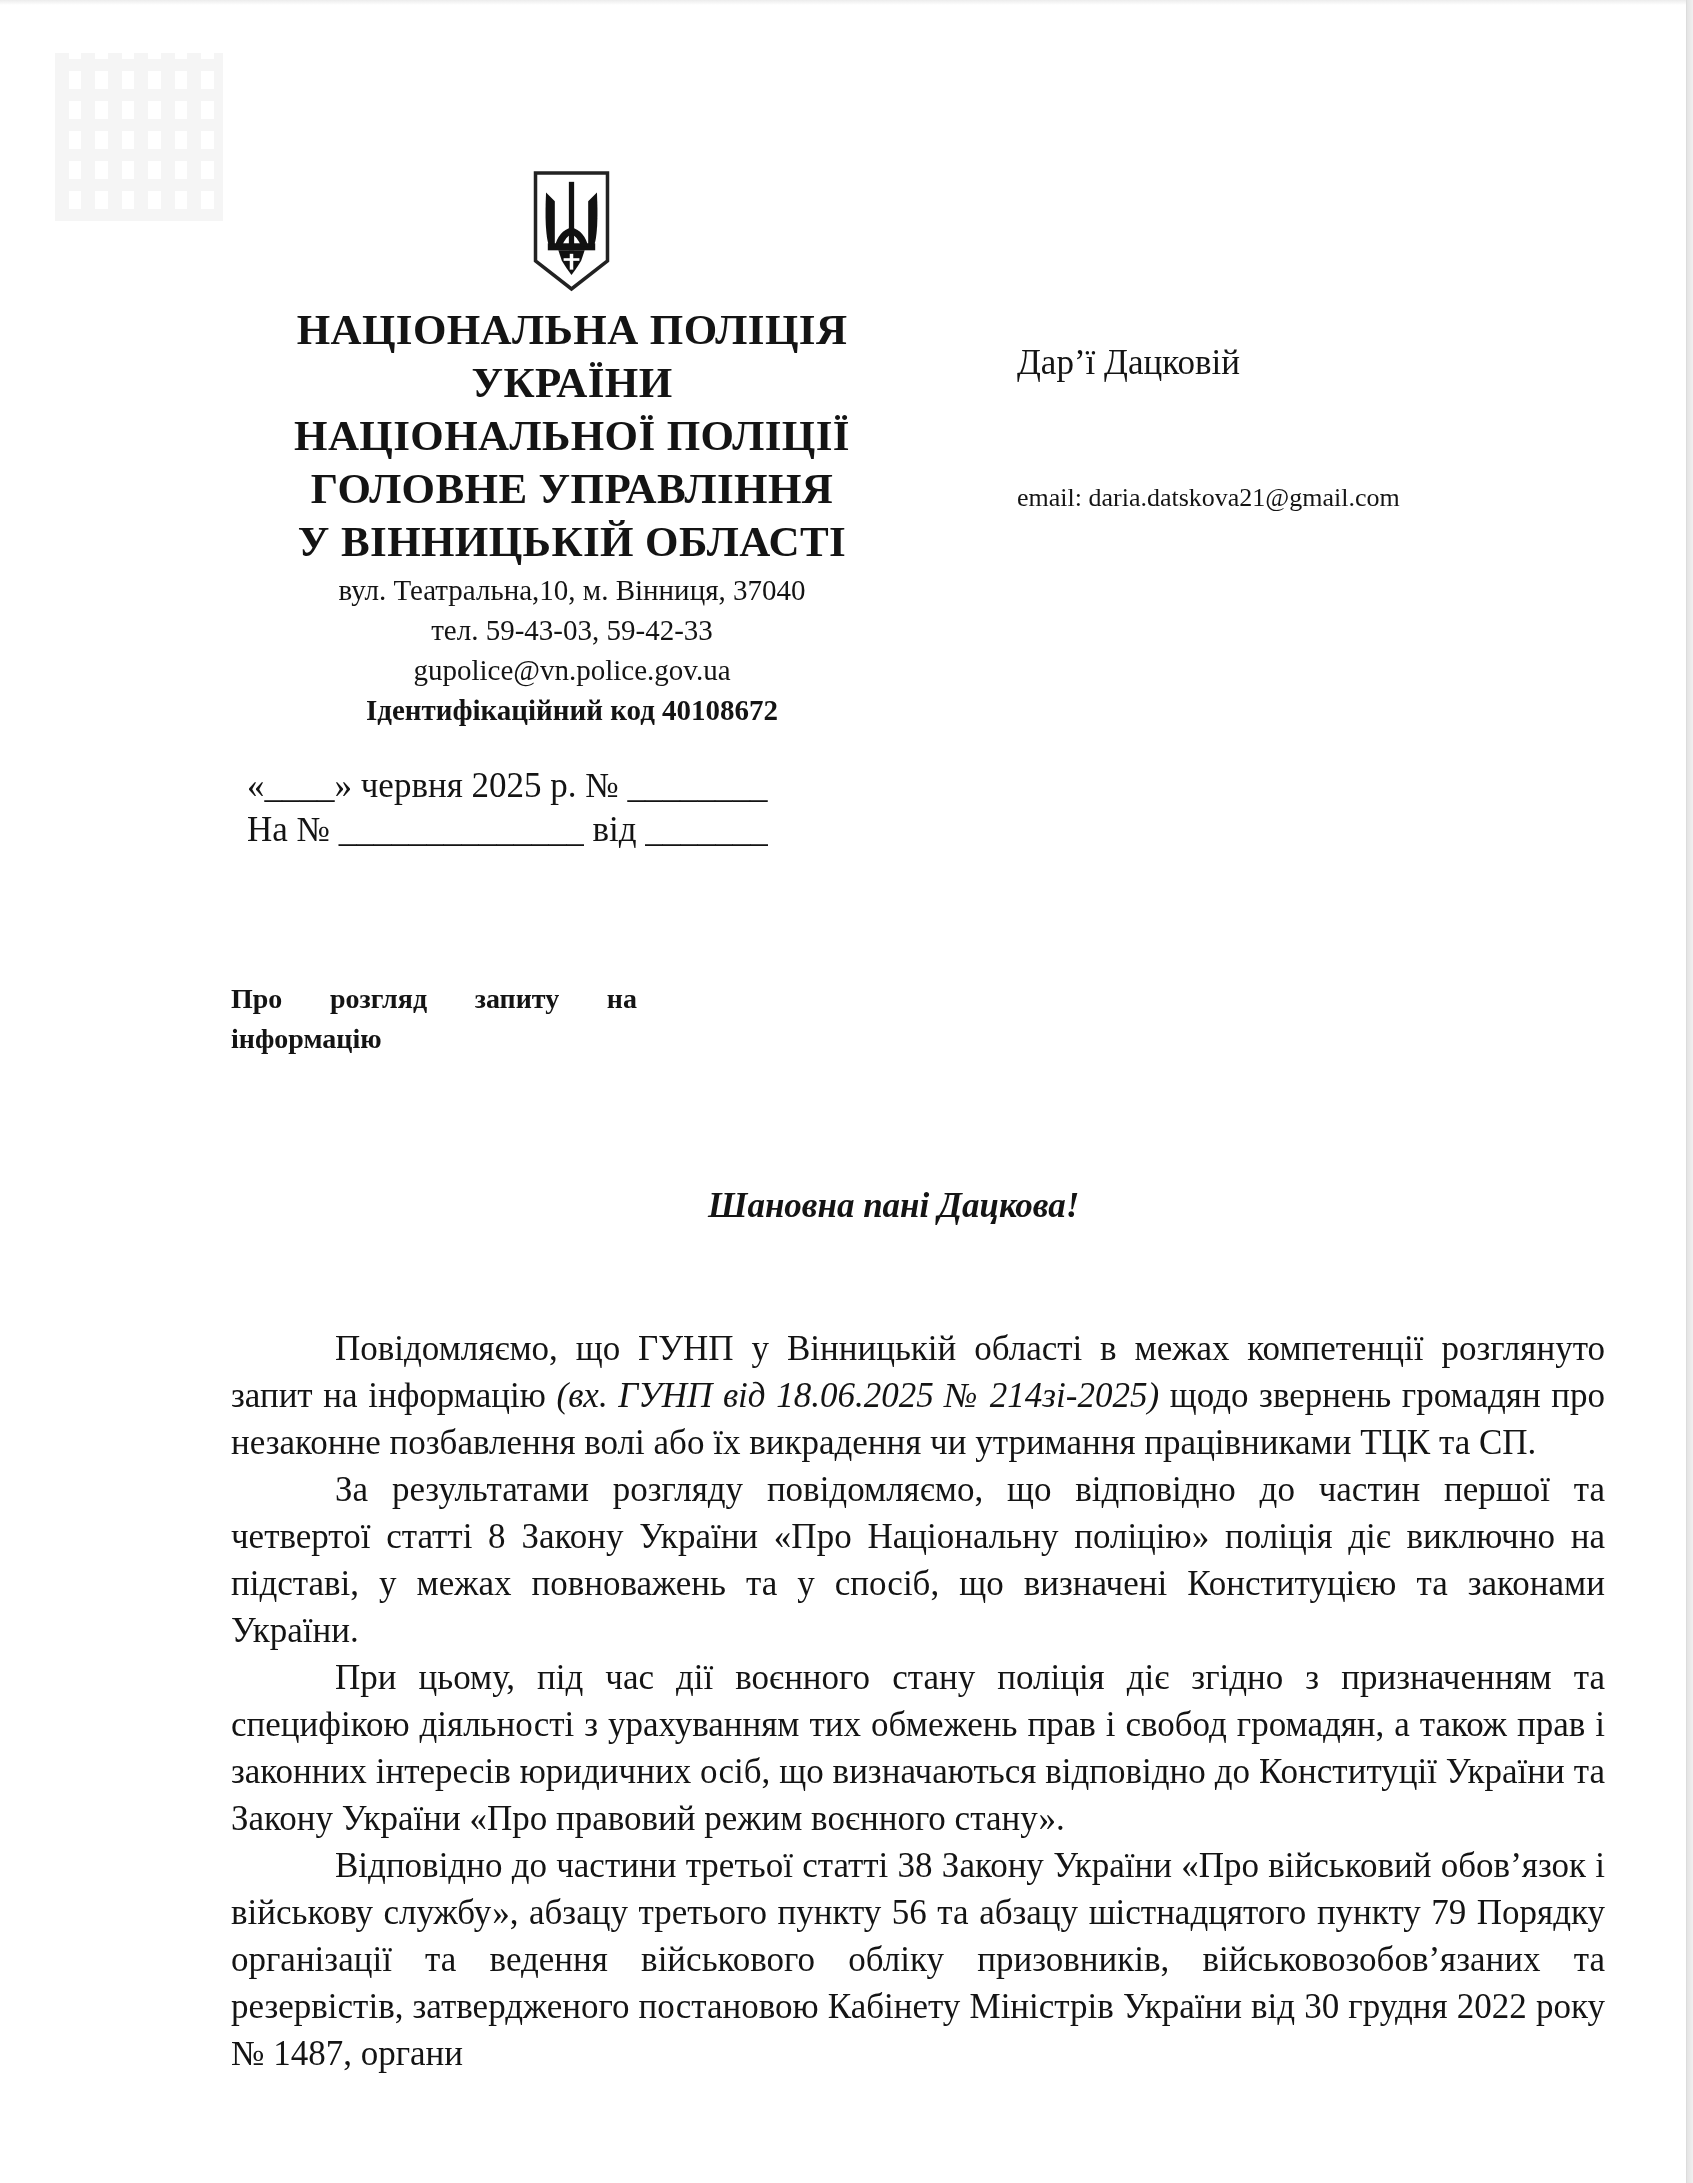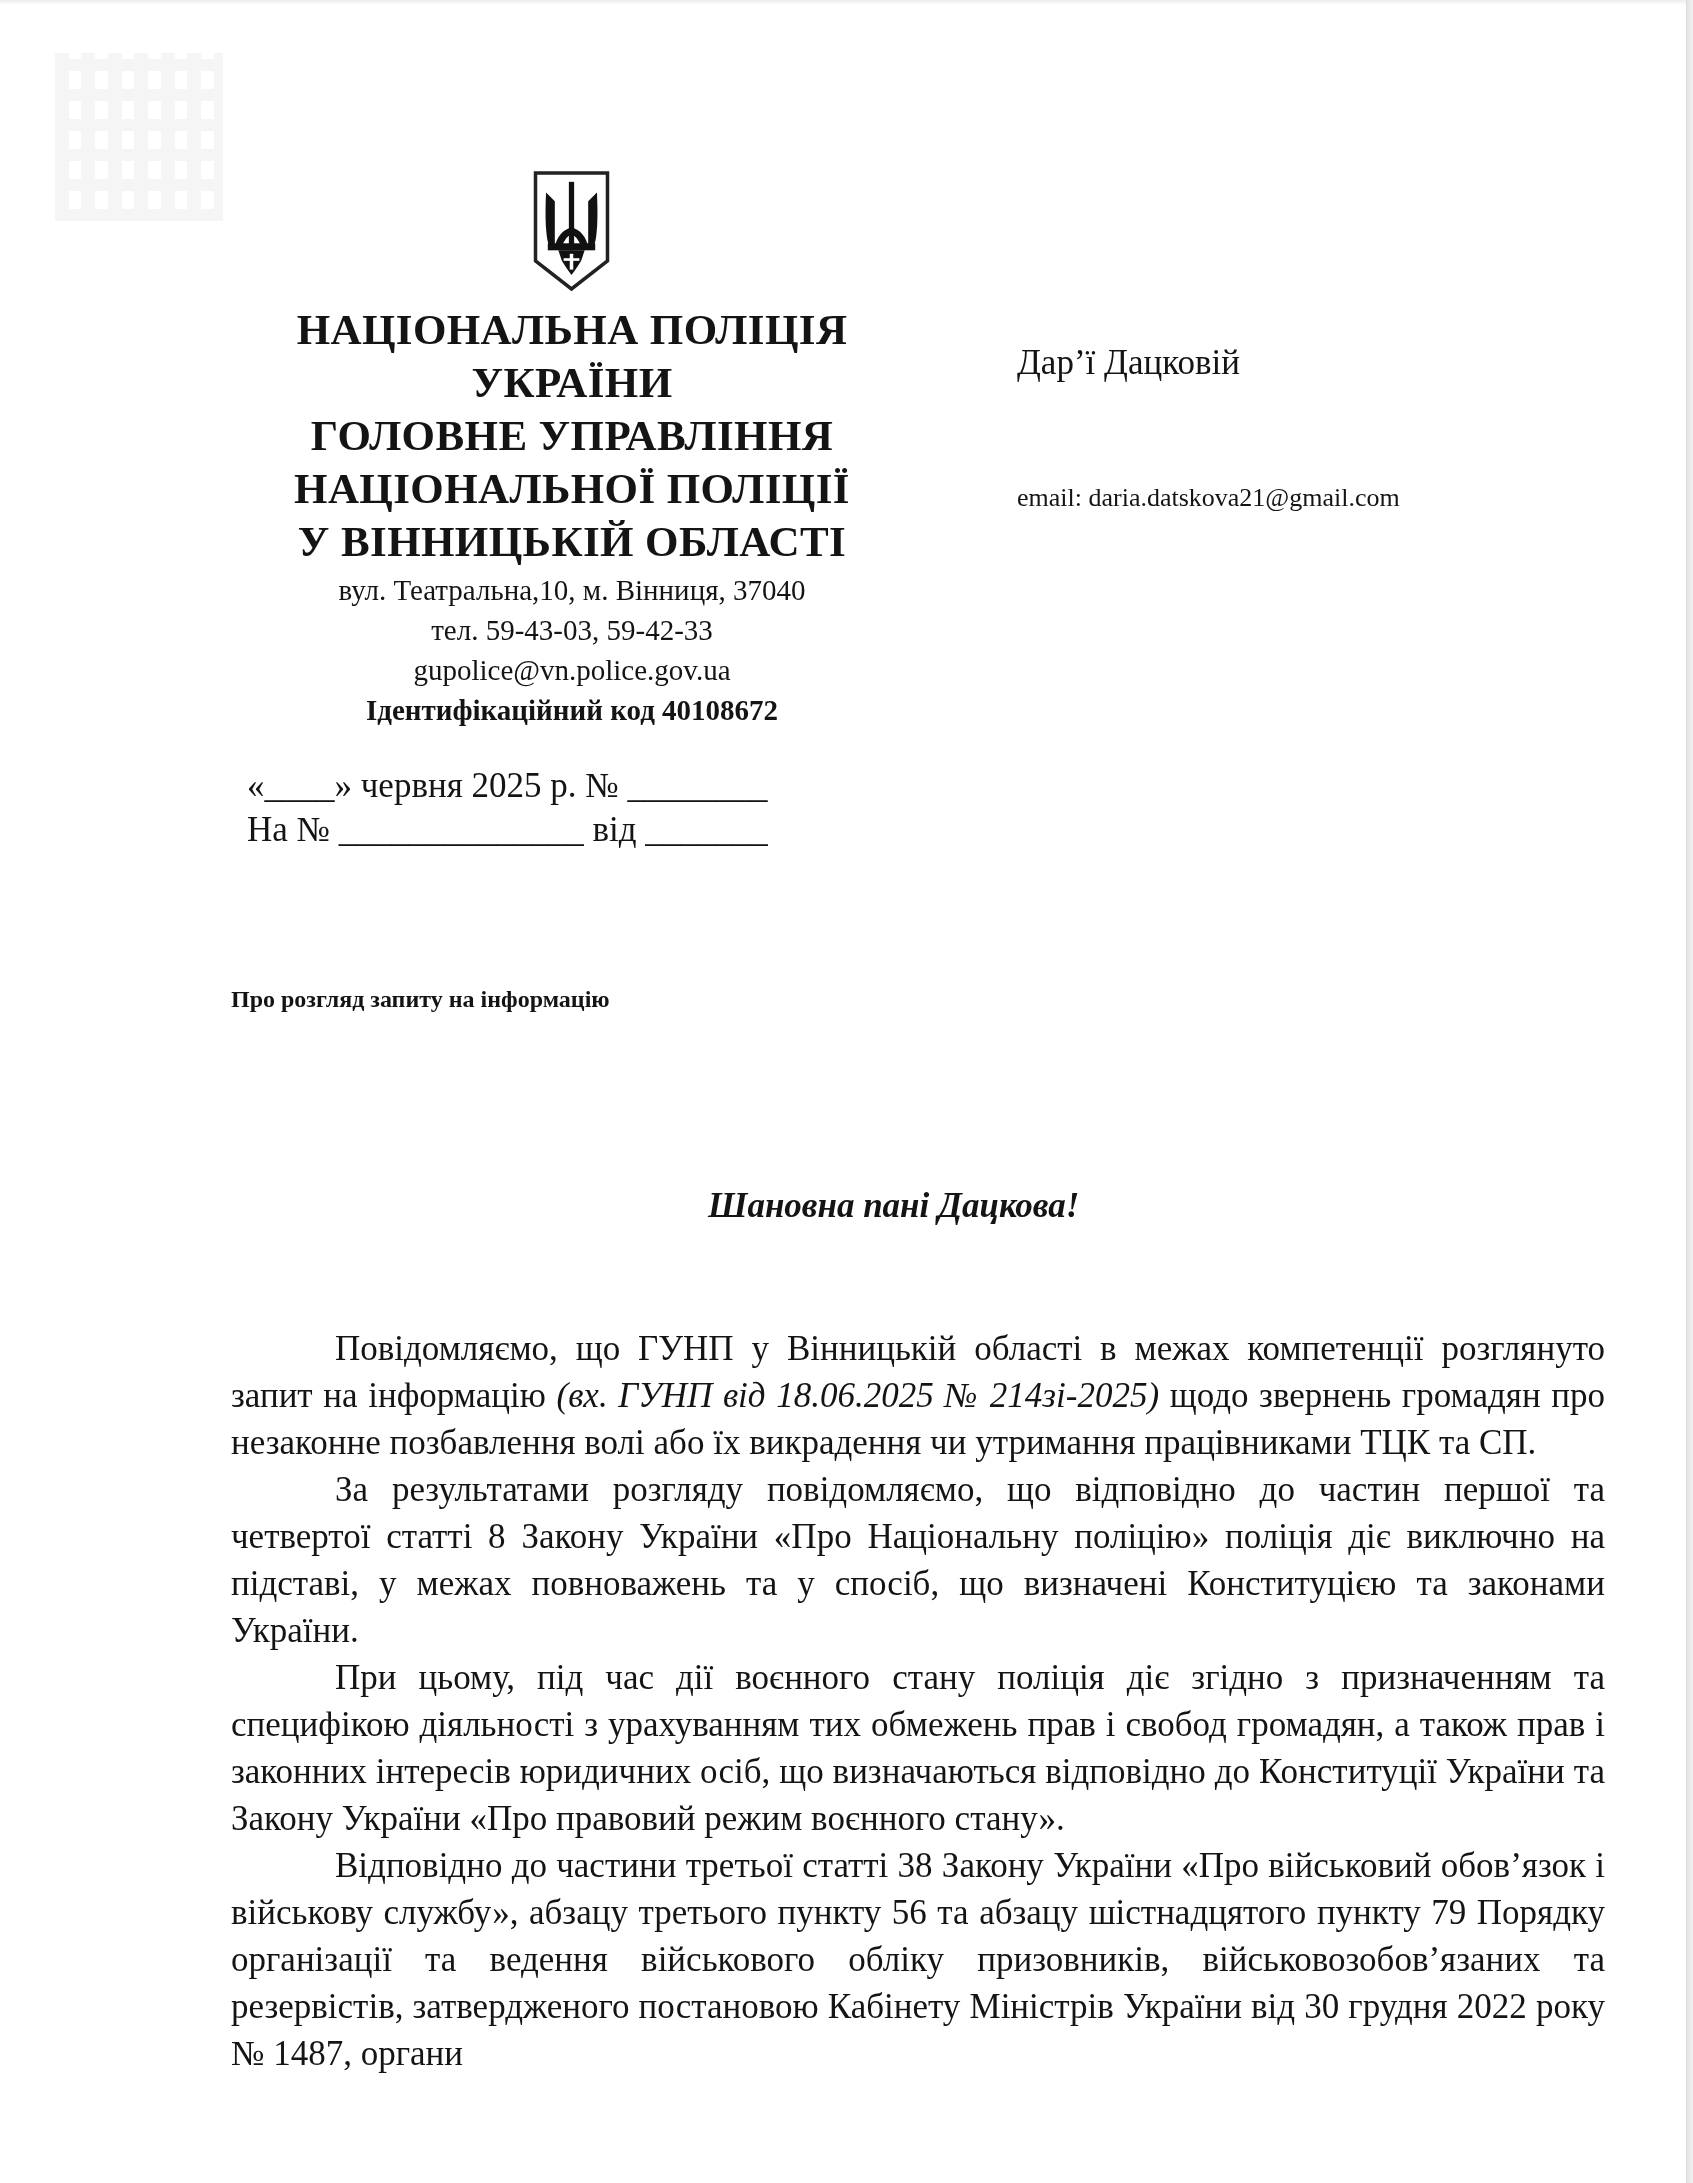--- a/index.html
+++ b/index.html
@@ -49,21 +49,21 @@
   .recipient-email {
     position: absolute; left: 1017px; top: 476px;
     font-size: 26px; line-height: 44px; white-space: nowrap;
   }
   .date-block {
     position: absolute; left: 247px; top: 764px;
     font-size: 35px; line-height: 44px; white-space: nowrap;
   }
   .subject {
     position: absolute; left: 231px; top: 979px; width: 406px;
-    font-weight: bold; font-size: 24px; line-height: 40px;
+    font-weight: bold; font-size: 28px; line-height: 40px;
     text-align: justify; text-align-last: left;
   }
   .salutation {
     position: absolute; left: 708px; top: 1184px;
     font-weight: bold; font-style: italic; font-size: 35px; line-height: 44px;
     white-space: nowrap;
   }
   .body-text {
     position: absolute; left: 231px; top: 1325px; width: 1374px;
     font-size: 35px; line-height: 47px;
@@ -94,22 +94,22 @@
     <g fill="#fff">
       <rect x="43" y="96" width="4" height="18"></rect>
       <rect x="36" y="101" width="18" height="3"></rect>
     </g>
   </svg>
 </div>
 
 <div class="header-block">
   <div class="org-line">НАЦІОНАЛЬНА ПОЛІЦІЯ</div>
   <div class="org-line">УКРАЇНИ</div>
+  <div class="org-line">НАЦІОНАЛЬНОЇ ПОЛІЦІЇ</div>
   <div class="org-line">ГОЛОВНЕ УПРАВЛІННЯ</div>
-  <div class="org-line">НАЦІОНАЛЬНОЇ ПОЛІЦІЇ</div>
   <div class="org-line">У ВІННИЦЬКІЙ ОБЛАСТІ</div>
   <div class="contact-line first">вул. Театральна,10, м. Вінниця, 37040</div>
   <div class="contact-line">тел. 59-43-03, 59-42-33</div>
   <div class="contact-line">gupolice@vn.police.gov.ua</div>
   <div class="contact-line bold">Ідентифікаційний код 40108672</div>
 </div>
 
 <div class="recipient">Дар’ї Дацковій</div>
 <div class="recipient-email">email: daria.datskova21@gmail.com</div>
 

